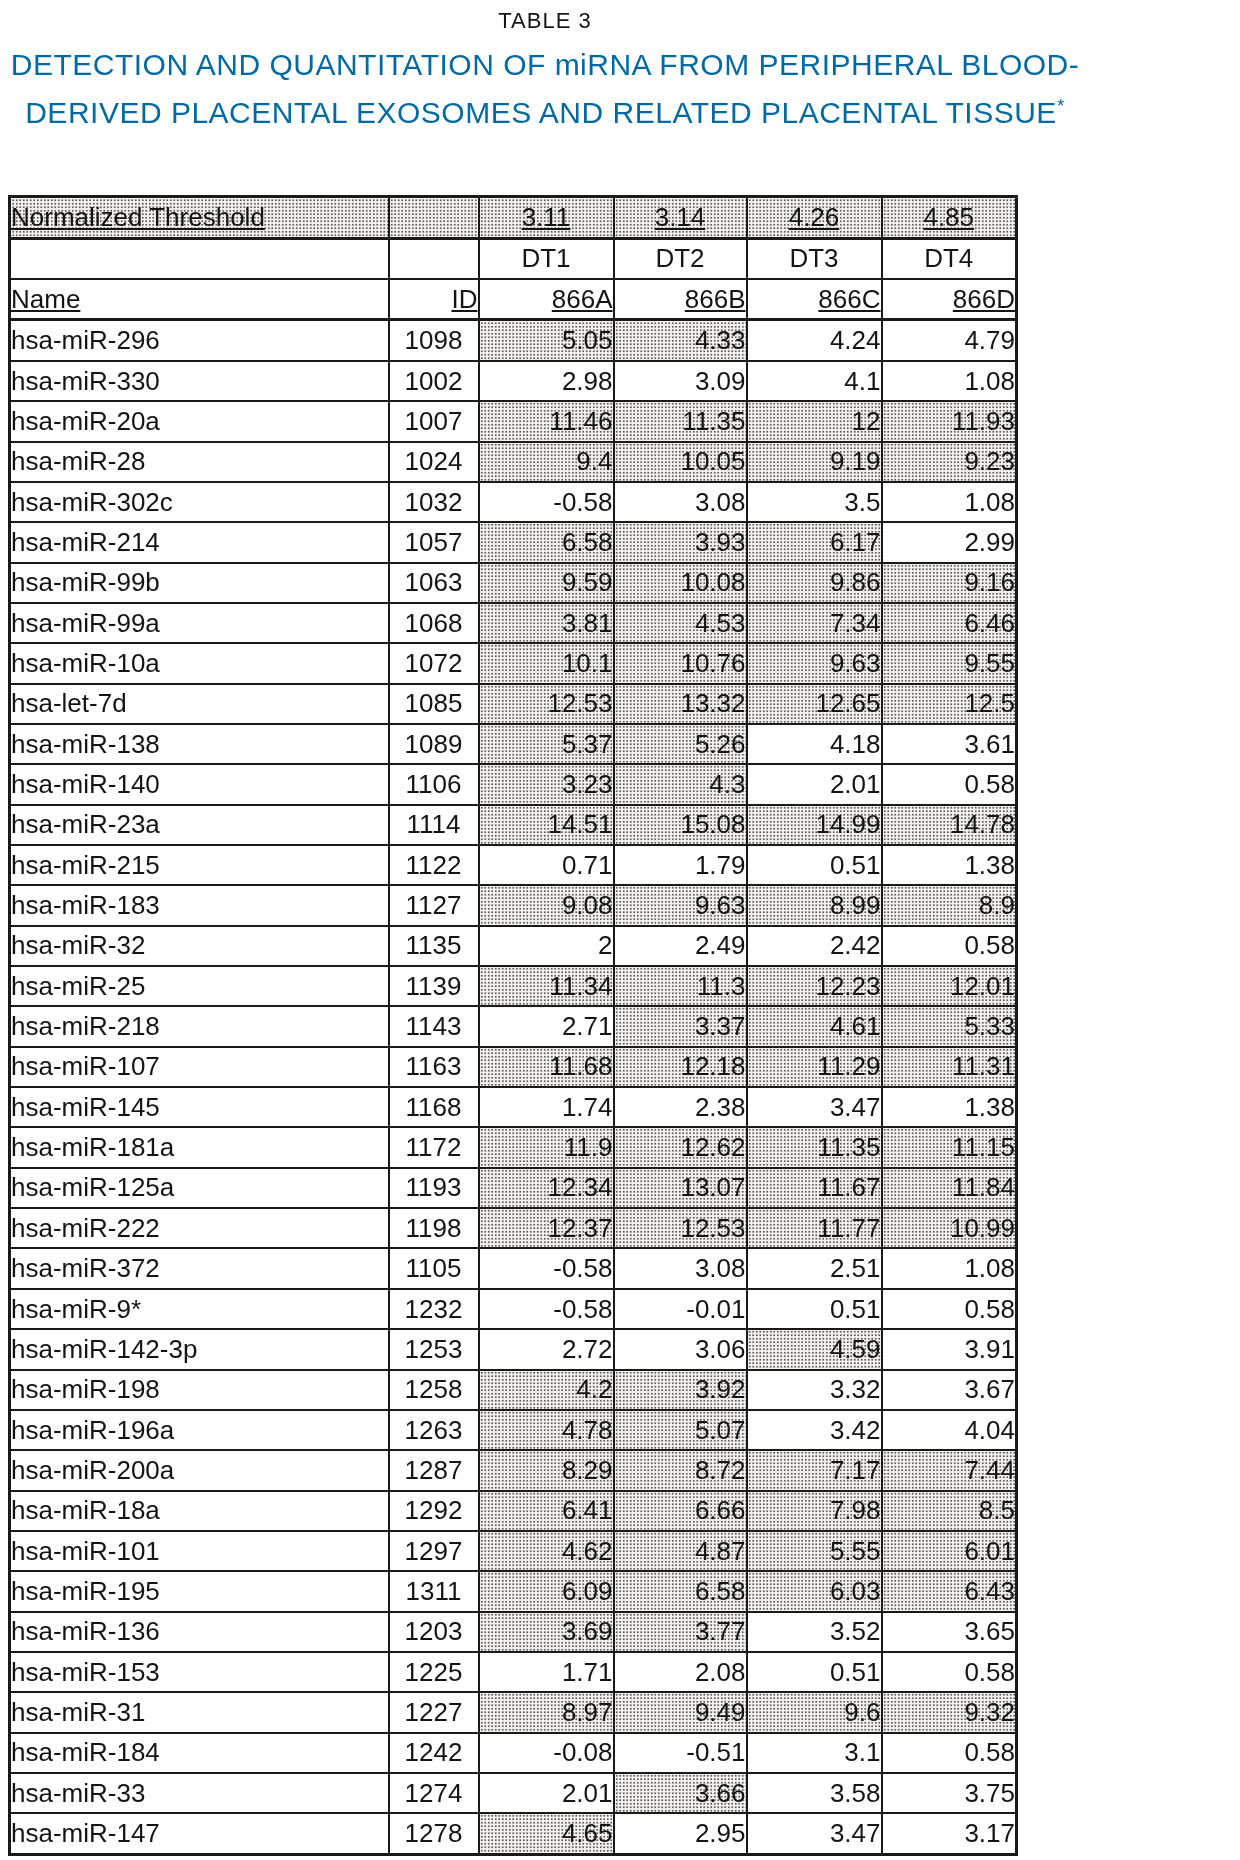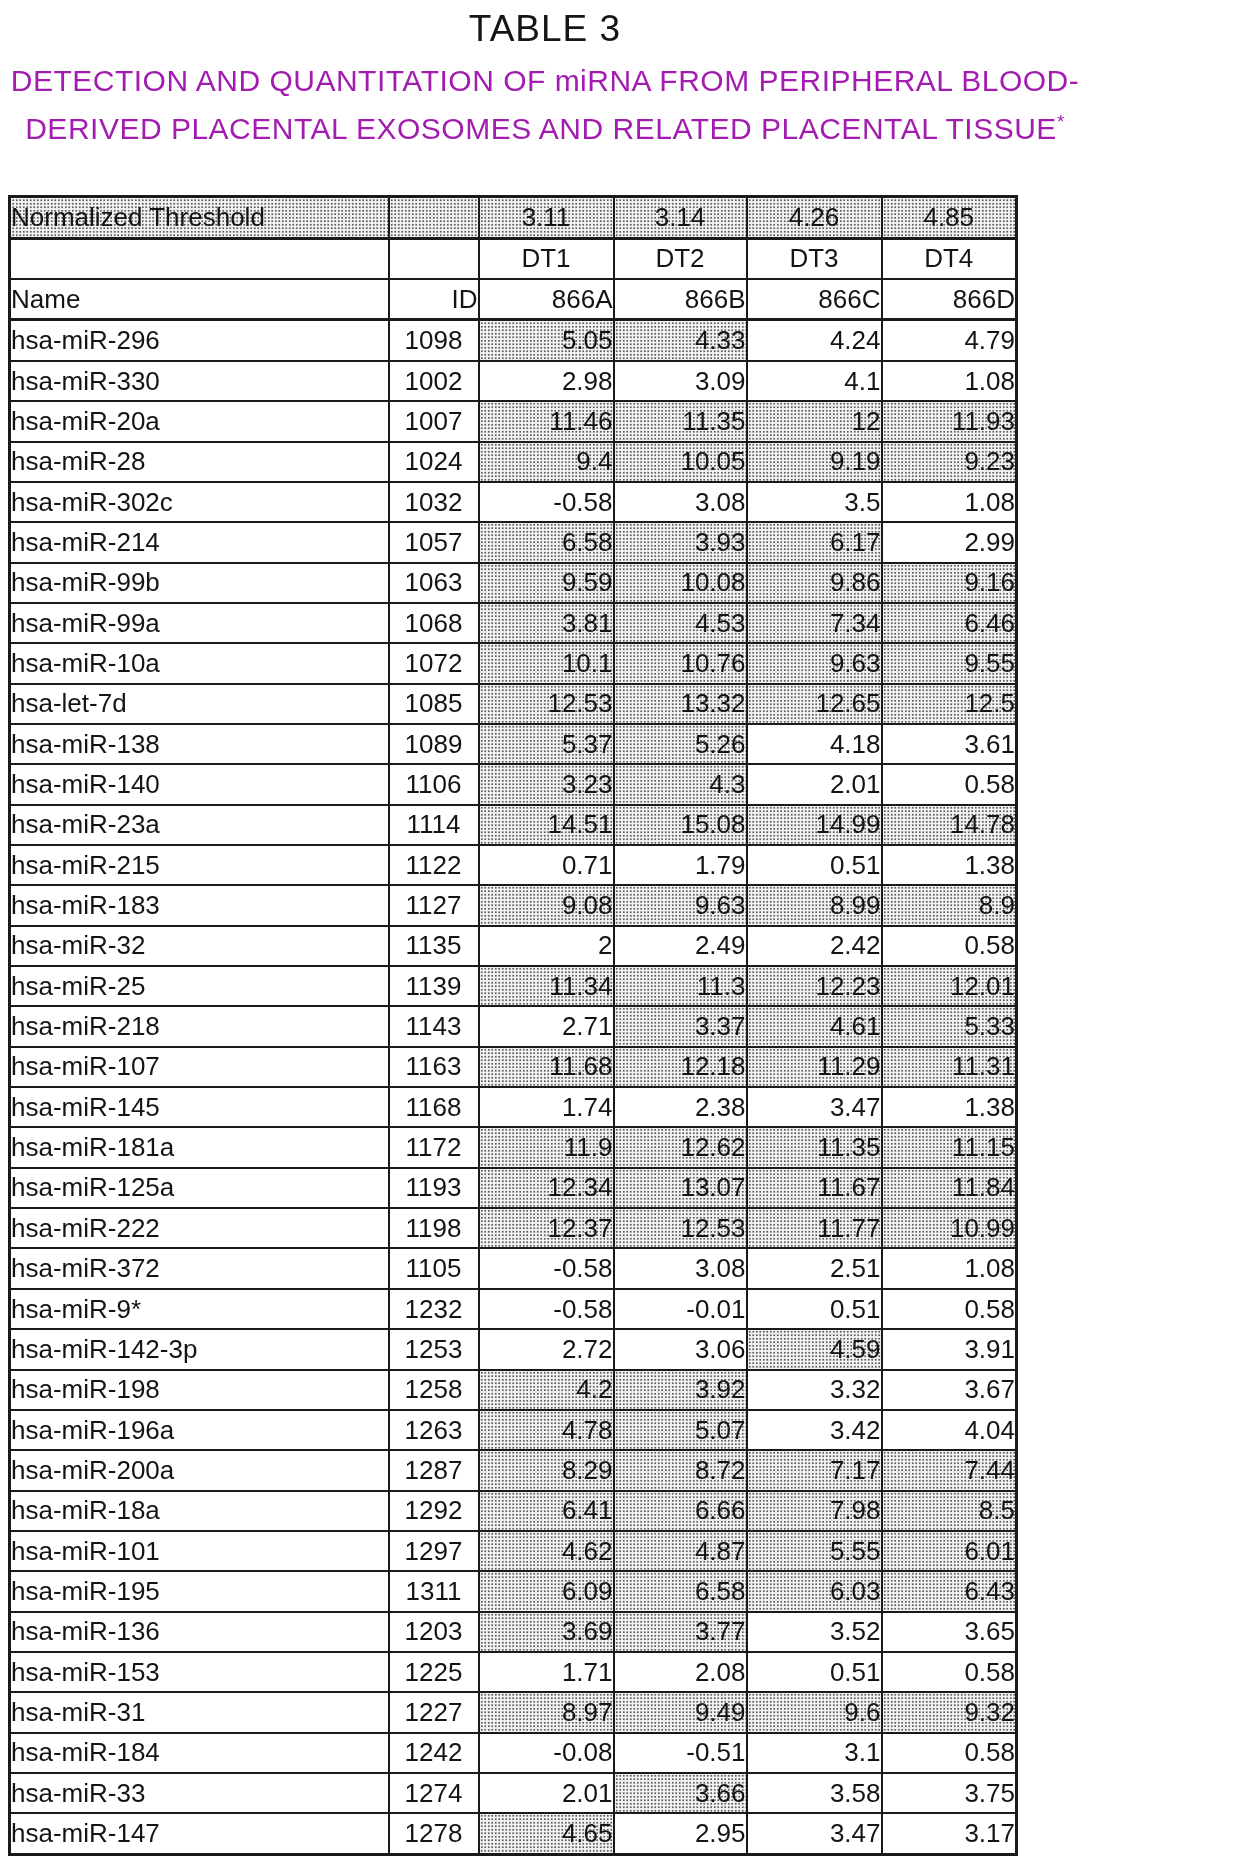--- a/index.html
+++ b/index.html
@@ -18,29 +18,29 @@
     height: 1860px;
     background: #fff;
   }
   .title-block {
     width: 1090px;
     margin: 0 auto 0 0;
     text-align: center;
     padding-top: 8px;
   }
   .table-title {
-    font-size: 37px;
+    font-size: 22px;
     letter-spacing: 1px;
     color: #151515;
   }
   .caption-line {
     font-size: 30px;
     letter-spacing: 0.5px;
     margin-top: 14px;
-    color: #a21caf;
+    color: #0369a1;
     white-space: nowrap;
   }
   .caption-line sup {
     font-size: 19px;
     vertical-align: super;
     line-height: 0;
   }
   table.mirna {
     position: absolute;
     left: 8px;
@@ -74,20 +74,21 @@
   }
   td.center-cell {
     text-align: center;
   }
   td.sample-cell {
     text-align: right;
     padding-left: 12px;
   }
   tr.heavy-bottom td {
     border-bottom: 3px solid #1a1a1a;
+    text-decoration: underline;
   }
   .stipple {
     background-color: #f4f3f1;
     background-image: radial-gradient(circle, #5d5d5d 0.9px, rgba(0,0,0,0) 1.15px);
     background-size: 3.5px 3.5px;
   }
 </style>
 </head>
 <body>
 

